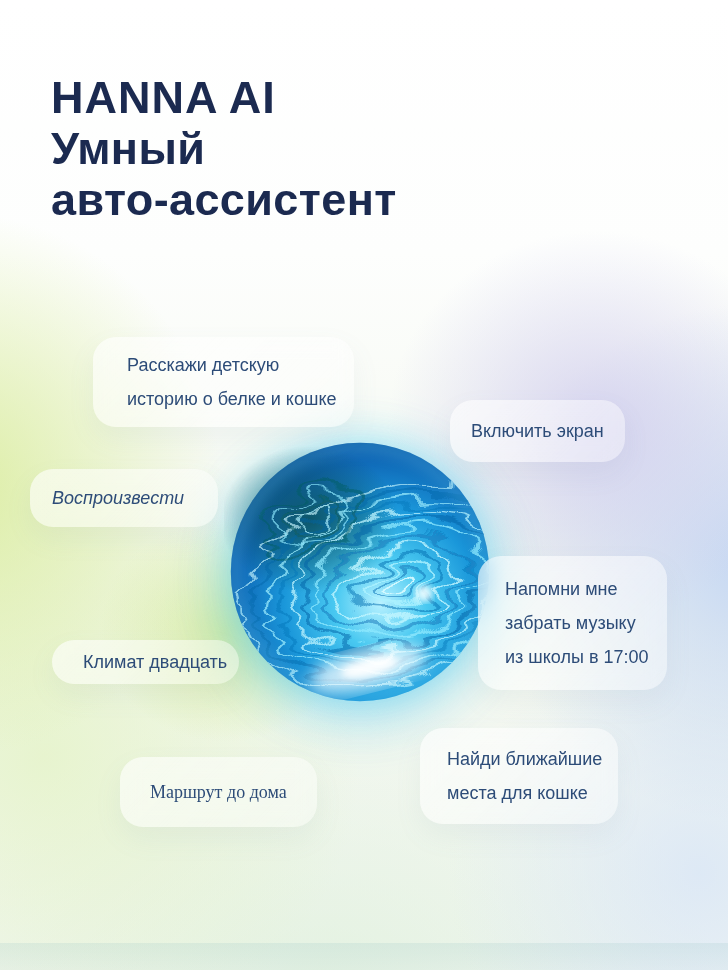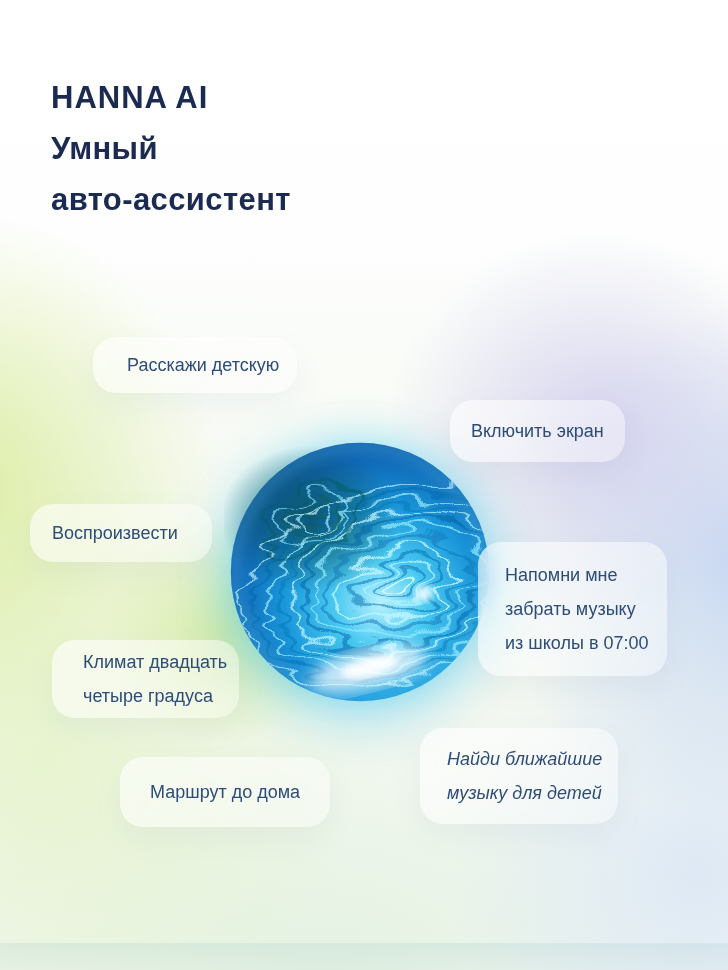--- a/index.html
+++ b/index.html
@@ -25,42 +25,42 @@
   }
   
   .floor{
     position:absolute;left:0;right:0;top:943px;height:27px;
     background:linear-gradient(180deg, rgba(150,195,195,0.20), rgba(165,200,210,0.10));
   }
   .title{
     position:absolute;left:51px;top:72px;
     color:var(--title,#1b2a50);
     font-weight:700;letter-spacing:0.4px;
-    line-height:51px;font-size:31px;
+    line-height:51px;font-size:45px;
   }
   .title .brand{letter-spacing:1px;}
   .bubble{
     position:absolute;
     border-radius:23px;
     background:linear-gradient(135deg, rgba(255,255,255,0.62), rgba(255,255,255,0.38));
     -webkit-backdrop-filter:blur(9px);
     backdrop-filter:blur(9px);
     box-shadow:0 12px 28px rgba(110,140,160,0.08);
     color:var(--bubble-text,#2d4c78);
     font-size:18px;line-height:34px;
     white-space:nowrap;
   }
   .bubble .line{white-space:nowrap;}
   .b-story  {left:93px; top:337px; padding:11px 18px 11px 34px;}
   .b-screen {left:450px;top:400px; padding:14px 21px; text-align:right;}
-  .b-music  {left:30px; top:504px; padding:12px 34px 12px 22px;}
-  .b-remind {left:478px;top:542px; padding:16px 18px 16px 27px;}
+  .b-music  {left:30px; top:469px; padding:12px 34px 12px 22px;font-style:italic;}
+  .b-remind {left:478px;top:556px; padding:16px 18px 16px 27px;}
   .b-climate{left:52px; top:640px; padding:5px 12px 5px 31px;}
-  .b-route  {left:120px;top:757px; padding:18px 30px; text-align:center;}
-  .b-places {left:420px;top:728px; padding:14px 16px 14px 27px;font-style:italic;}
+  .b-route  {left:120px;top:757px; padding:18px 30px; text-align:center;font-family:Liberation Serif, serif;}
+  .b-places {left:420px;top:728px; padding:14px 16px 14px 27px;}
   .orb{
     position:absolute;left:224px;top:428px;width:272px;height:286px;
     filter:drop-shadow(0 10px 30px rgba(34,180,230,0.45)) drop-shadow(0 0 16px rgba(80,220,255,0.30));
   }
 </style>
 </head>
 <body>
 
 <div class="stage">
   <div class="bg"></div>
@@ -135,42 +135,42 @@
     <g clip-path="url(#orbClip)">
       <ellipse cx="148" cy="246" rx="62" ry="20" transform="rotate(-14 148 246)" fill="#ffffff" opacity="0.75" filter="url(#soft8)"></ellipse>
       <ellipse cx="150" cy="244" rx="30" ry="9" transform="rotate(-14 150 244)" fill="#ffffff" opacity="0.9" filter="url(#soft4)"></ellipse>
       <circle cx="206" cy="168" r="9" fill="#eafcff" opacity="0.95" filter="url(#soft4)"></circle>
       <circle cx="140" cy="146" r="131" fill="none" stroke="#7feaff" stroke-width="6" opacity="0.55" filter="url(#soft8)"></circle>
     </g>
   </svg>
 
   <div class="bubble b-story">
     <div class="line">Расскажи детскую</div>
+    <div class="line">историю о белке и кошке</div>
   </div>
 
   <div class="bubble b-screen">
     <div class="line">Включить экран</div>
   </div>
 
   <div class="bubble b-music">
     <div class="line">Воспроизвести</div>
   </div>
 
   <div class="bubble b-remind">
     <div class="line">Напомни мне</div>
     <div class="line">забрать музыку</div>
-    <div class="line">из школы в 07:00</div>
+    <div class="line">из школы в 17:00</div>
   </div>
 
   <div class="bubble b-climate">
     <div class="line">Климат двадцать</div>
-    <div class="line">четыре градуса</div>
   </div>
 
   <div class="bubble b-route">
     <div class="line">Маршрут до дома</div>
   </div>
 
   <div class="bubble b-places">
     <div class="line">Найди ближайшие</div>
-    <div class="line">музыку для детей</div>
+    <div class="line">места для кошке</div>
   </div>
 </div>
 
 </body></html>

